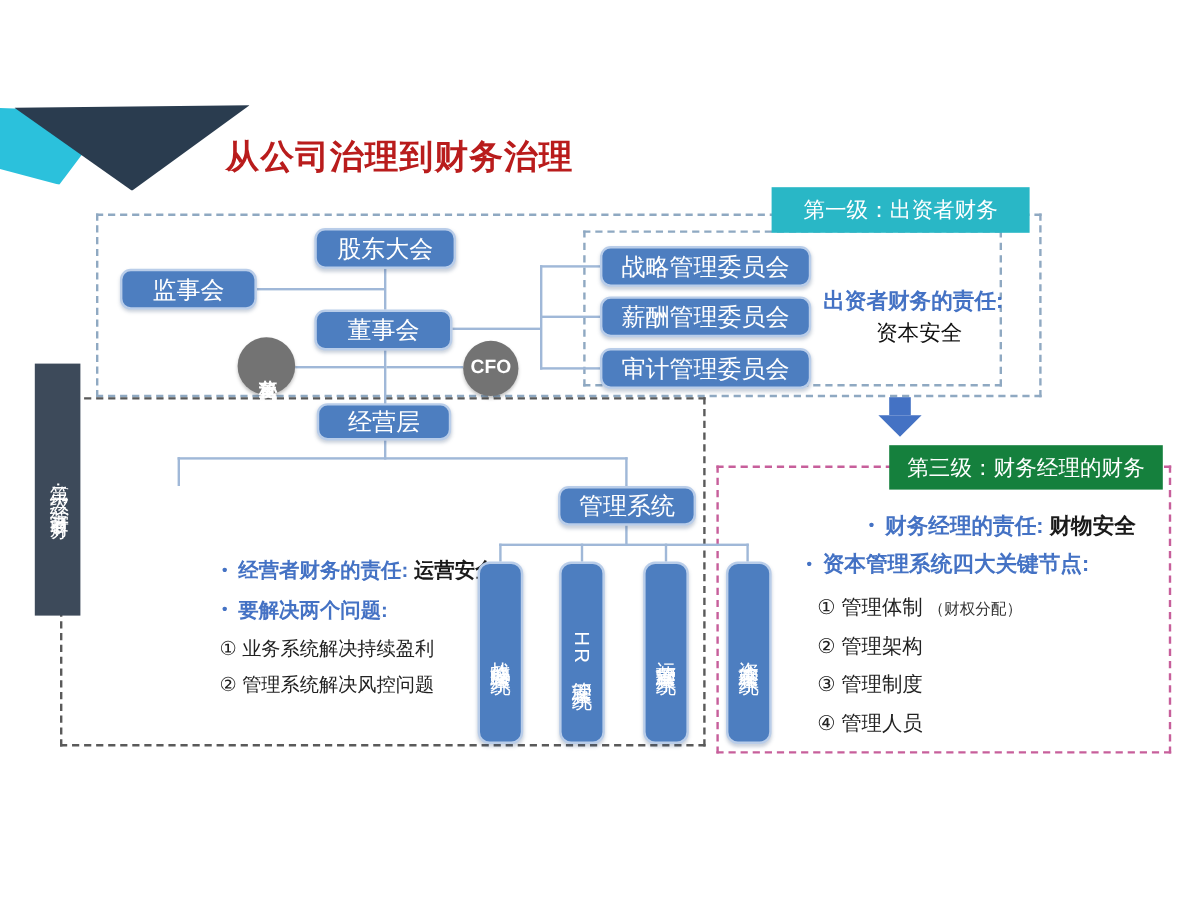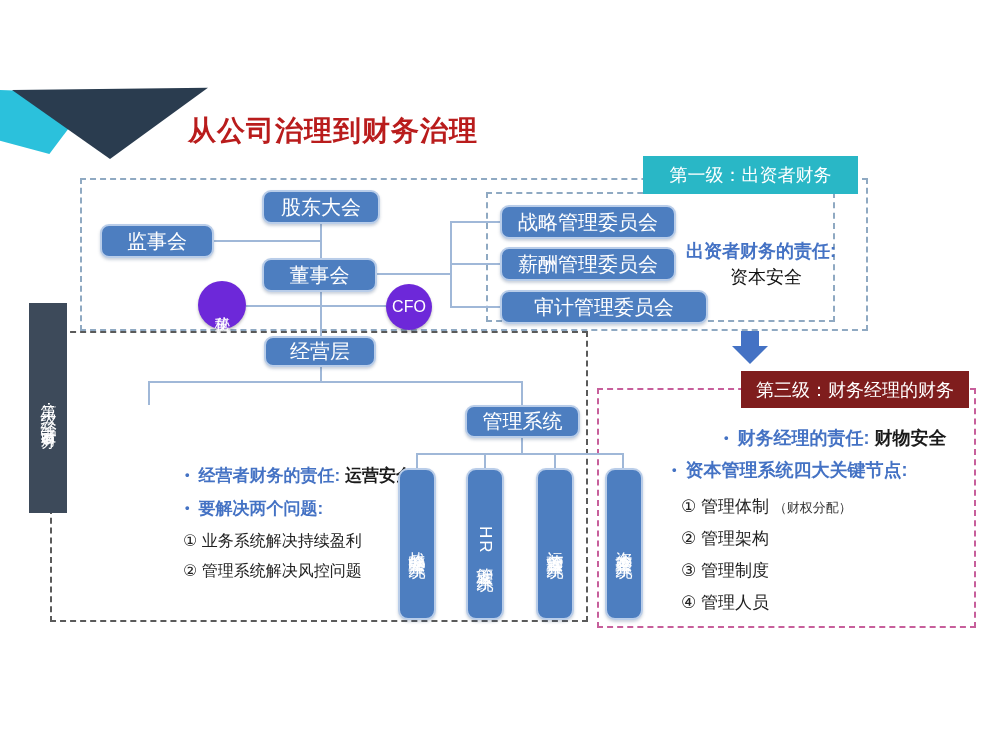--- a/index.html
+++ b/index.html
@@ -26,40 +26,40 @@
     color:#fff; display:flex; align-items:center; justify-content:center; font-size:20px;
     box-sizing:border-box; box-shadow:0 2px 3px rgba(50,80,120,.25); z-index:2; }
   .bx-shareholders { left:262px; top:190px; width:118px; height:34px; }
   .bx-supervisors  { left:100px; top:224px; width:114px; height:34px; }
   .bx-board        { left:262px; top:258px; width:115px; height:34px; }
   .bx-mgmt-layer   { left:264px; top:336px; width:112px; height:31px; }
   .bx-business     { left:92px;  top:404px; width:113px; height:33px; }
   .bx-mgmt-sys     { left:465px; top:405px; width:115px; height:33px; }
   .bx-com-0 { left:500px; top:205px; width:176px; height:34px; }
   .bx-com-1 { left:500px; top:247px; width:176px; height:34px; }
-  .bx-com-2 { left:500px; top:290px; width:208px; height:34px; }
+  .bx-com-2 { left:500px; top:290px; width:176px; height:34px; }
   
   .vbox { position:absolute; top:468px; width:38px; height:152px; background:#4d7ec0;
     border:2px solid #b9cde9; border-radius:10px; color:#fff; display:flex; align-items:center;
     justify-content:center; box-sizing:border-box; z-index:3; box-shadow:0 2px 3px rgba(50,80,120,.25); }
   .vbox span { writing-mode:vertical-rl; font-size:17px; letter-spacing:2px; }
   .vb-0 { left:398px; } .vb-1 { left:466px; } .vb-2 { left:536px; } .vb-3 { left:605px; }
   
-  .circle { position:absolute; border-radius:50%; background:#6d28d9; color:#fff;
-    display:flex; align-items:center; justify-content:center; font-weight:normal; z-index:3;
+  .circle { position:absolute; border-radius:50%; background:#737373; color:#fff;
+    display:flex; align-items:center; justify-content:center; font-weight:bold; z-index:3;
     box-shadow:0 2px 3px rgba(0,0,0,.25); text-align:right; }
   .c-sec { left:198px; top:281px; width:48px; height:48px; font-size:15px; line-height:1.1; }
   .c-cfo { left:386px; top:284px; width:46px; height:46px; font-size:16px; }
   
   .line { position:absolute; background:#a0b8d8; z-index:1; }
   
   .banner { position:absolute; color:#fff; display:flex; align-items:center; justify-content:center;
     font-size:18px; z-index:5; }
   .banner-teal   { left:643px; top:156px; width:215px; height:38px; background:#29b7c6; }
-  .banner-purple { left:741px; top:371px; width:228px; height:37px; background:#7f1d1d; }
+  .banner-purple { left:741px; top:371px; width:228px; height:37px; background:#15803d; }
   
   .sidebar { position:absolute; left:29px; top:303px; width:38px; height:210px; background:#3d4a5a;
     color:#fff; display:flex; align-items:center; justify-content:center; z-index:4; }
   .sidebar span { writing-mode:vertical-rl; font-size:16px; letter-spacing:3px; }
   
   .b-row { position:absolute; font-size:17px; font-weight:bold; white-space:nowrap; z-index:2; }
   .b-dot { color:#4472c4; font-size:13px; margin-right:9px; vertical-align:2px; }
   .b-label { color:#4472c4; }
   .b-value { color:#1a1a1a; }
   .n-item { position:absolute; font-size:16px; color:#222; white-space:nowrap; z-index:2; }

